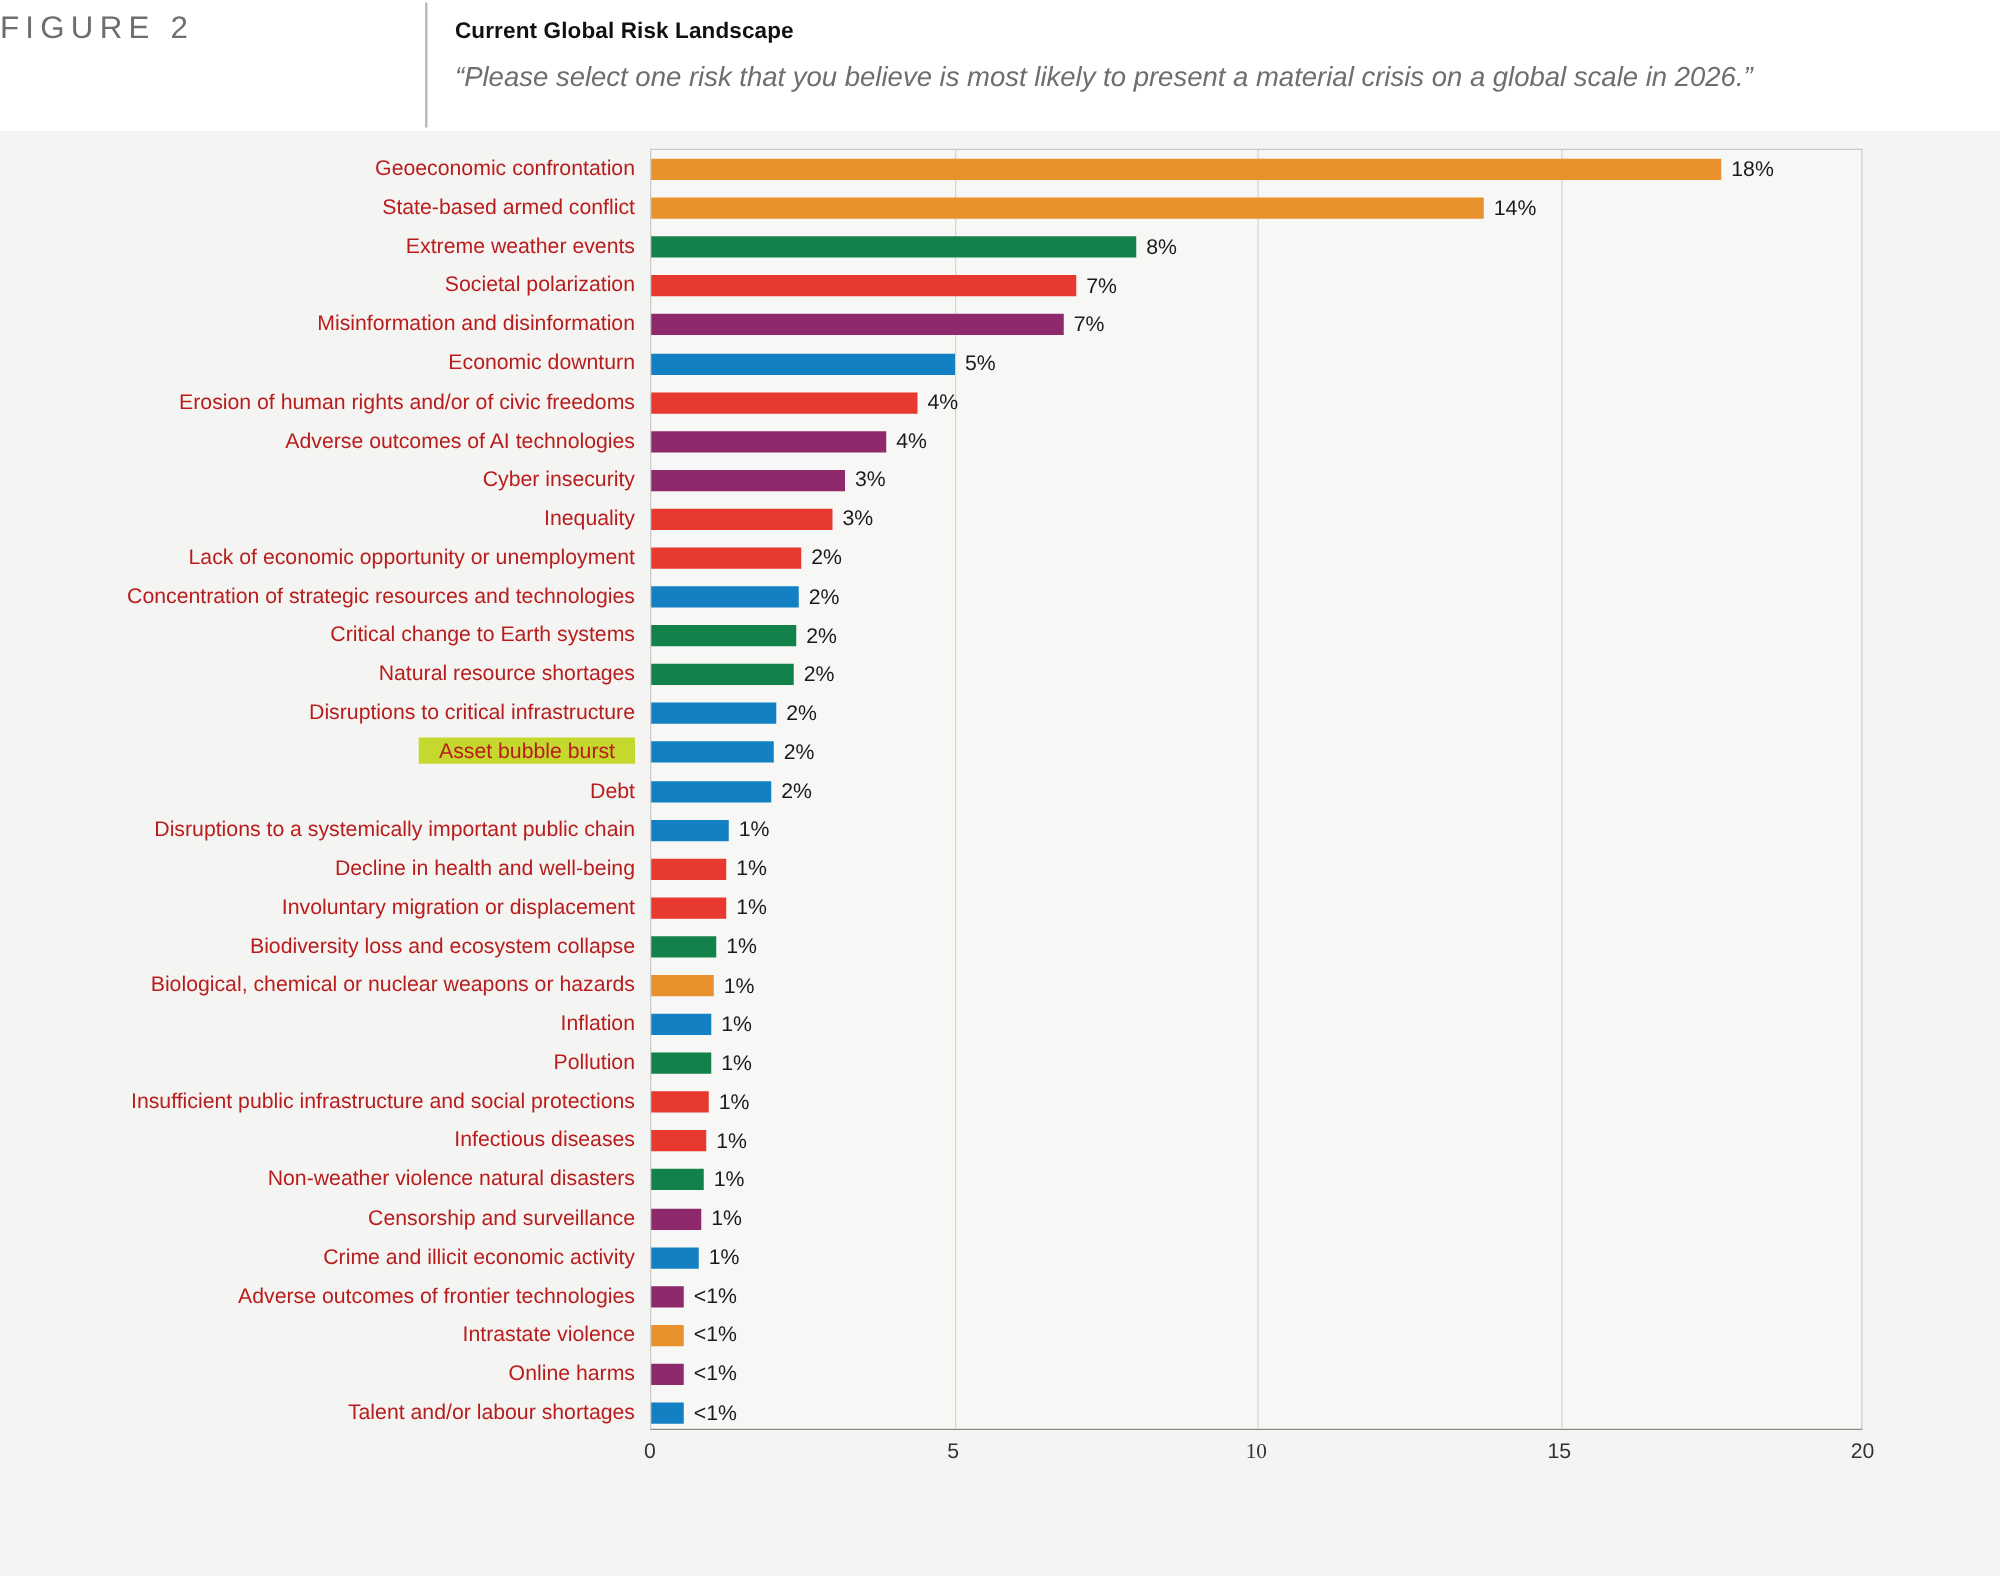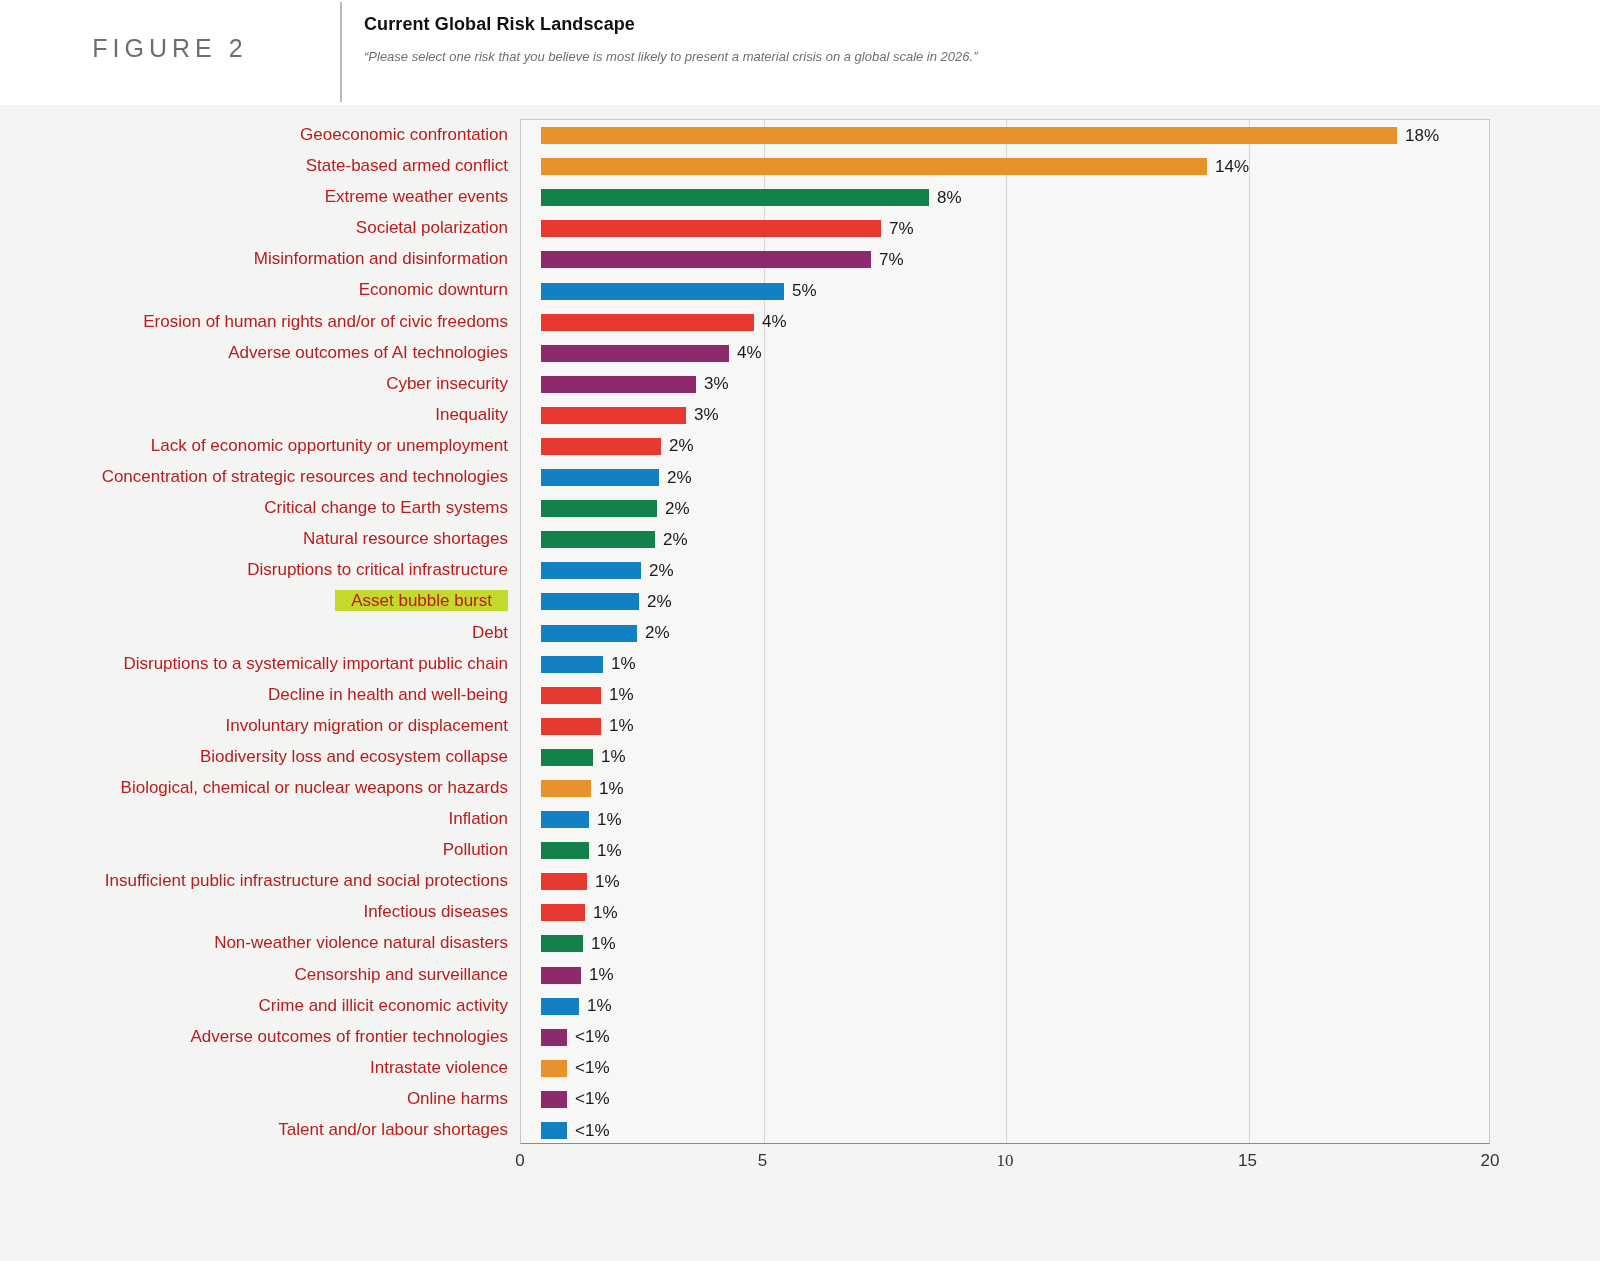--- a/index.html
+++ b/index.html
@@ -16,22 +16,21 @@
   
   #header {
     position: relative;
     height: 105px;
     background: #ffffff;
     display: flex;
     align-items: flex-start;
   }
   #figure-label {
     width: 340px;
-    padding-top: 34px;
-    text-align: center;
+    padding-top: 8px;
     font-size: 25px;
     letter-spacing: 5px;
     color: #6d6e70;
     font-weight: 400;
   }
   #header-divider {
     width: 2px;
     background: #b9babb;
     height: 100px;
     margin-top: 2px;
@@ -41,21 +40,21 @@
     padding-top: 14px;
   }
   #chart-title {
     font-size: 18px;
     font-weight: bold;
     color: #111;
     letter-spacing: 0.1px;
   }
   #chart-subtitle {
     margin-top: 14px;
-    font-size: 13px;
+    font-size: 22px;
     font-style: italic;
     color: #6d6e70;
   }
 
   
   #chart-wrap {
     position: relative;
     height: 1156px;
     background: #f4f4f2;
   }
@@ -111,21 +110,20 @@
   }
   #bars {
     position: absolute;
     left: 0; top: 0; right: 0; bottom: 0;
   }
   .bar-row {
     position: relative;
     height: 31.1px;
     display: flex;
     align-items: center;
-    margin-left: 20px;
   }
   .bar {
     height: 17px;
     border-radius: 0;
   }
   .bar-value {
     font-size: 17px;
     margin-left: 8px;
     white-space: nowrap;
     color: #1a1a1a;

